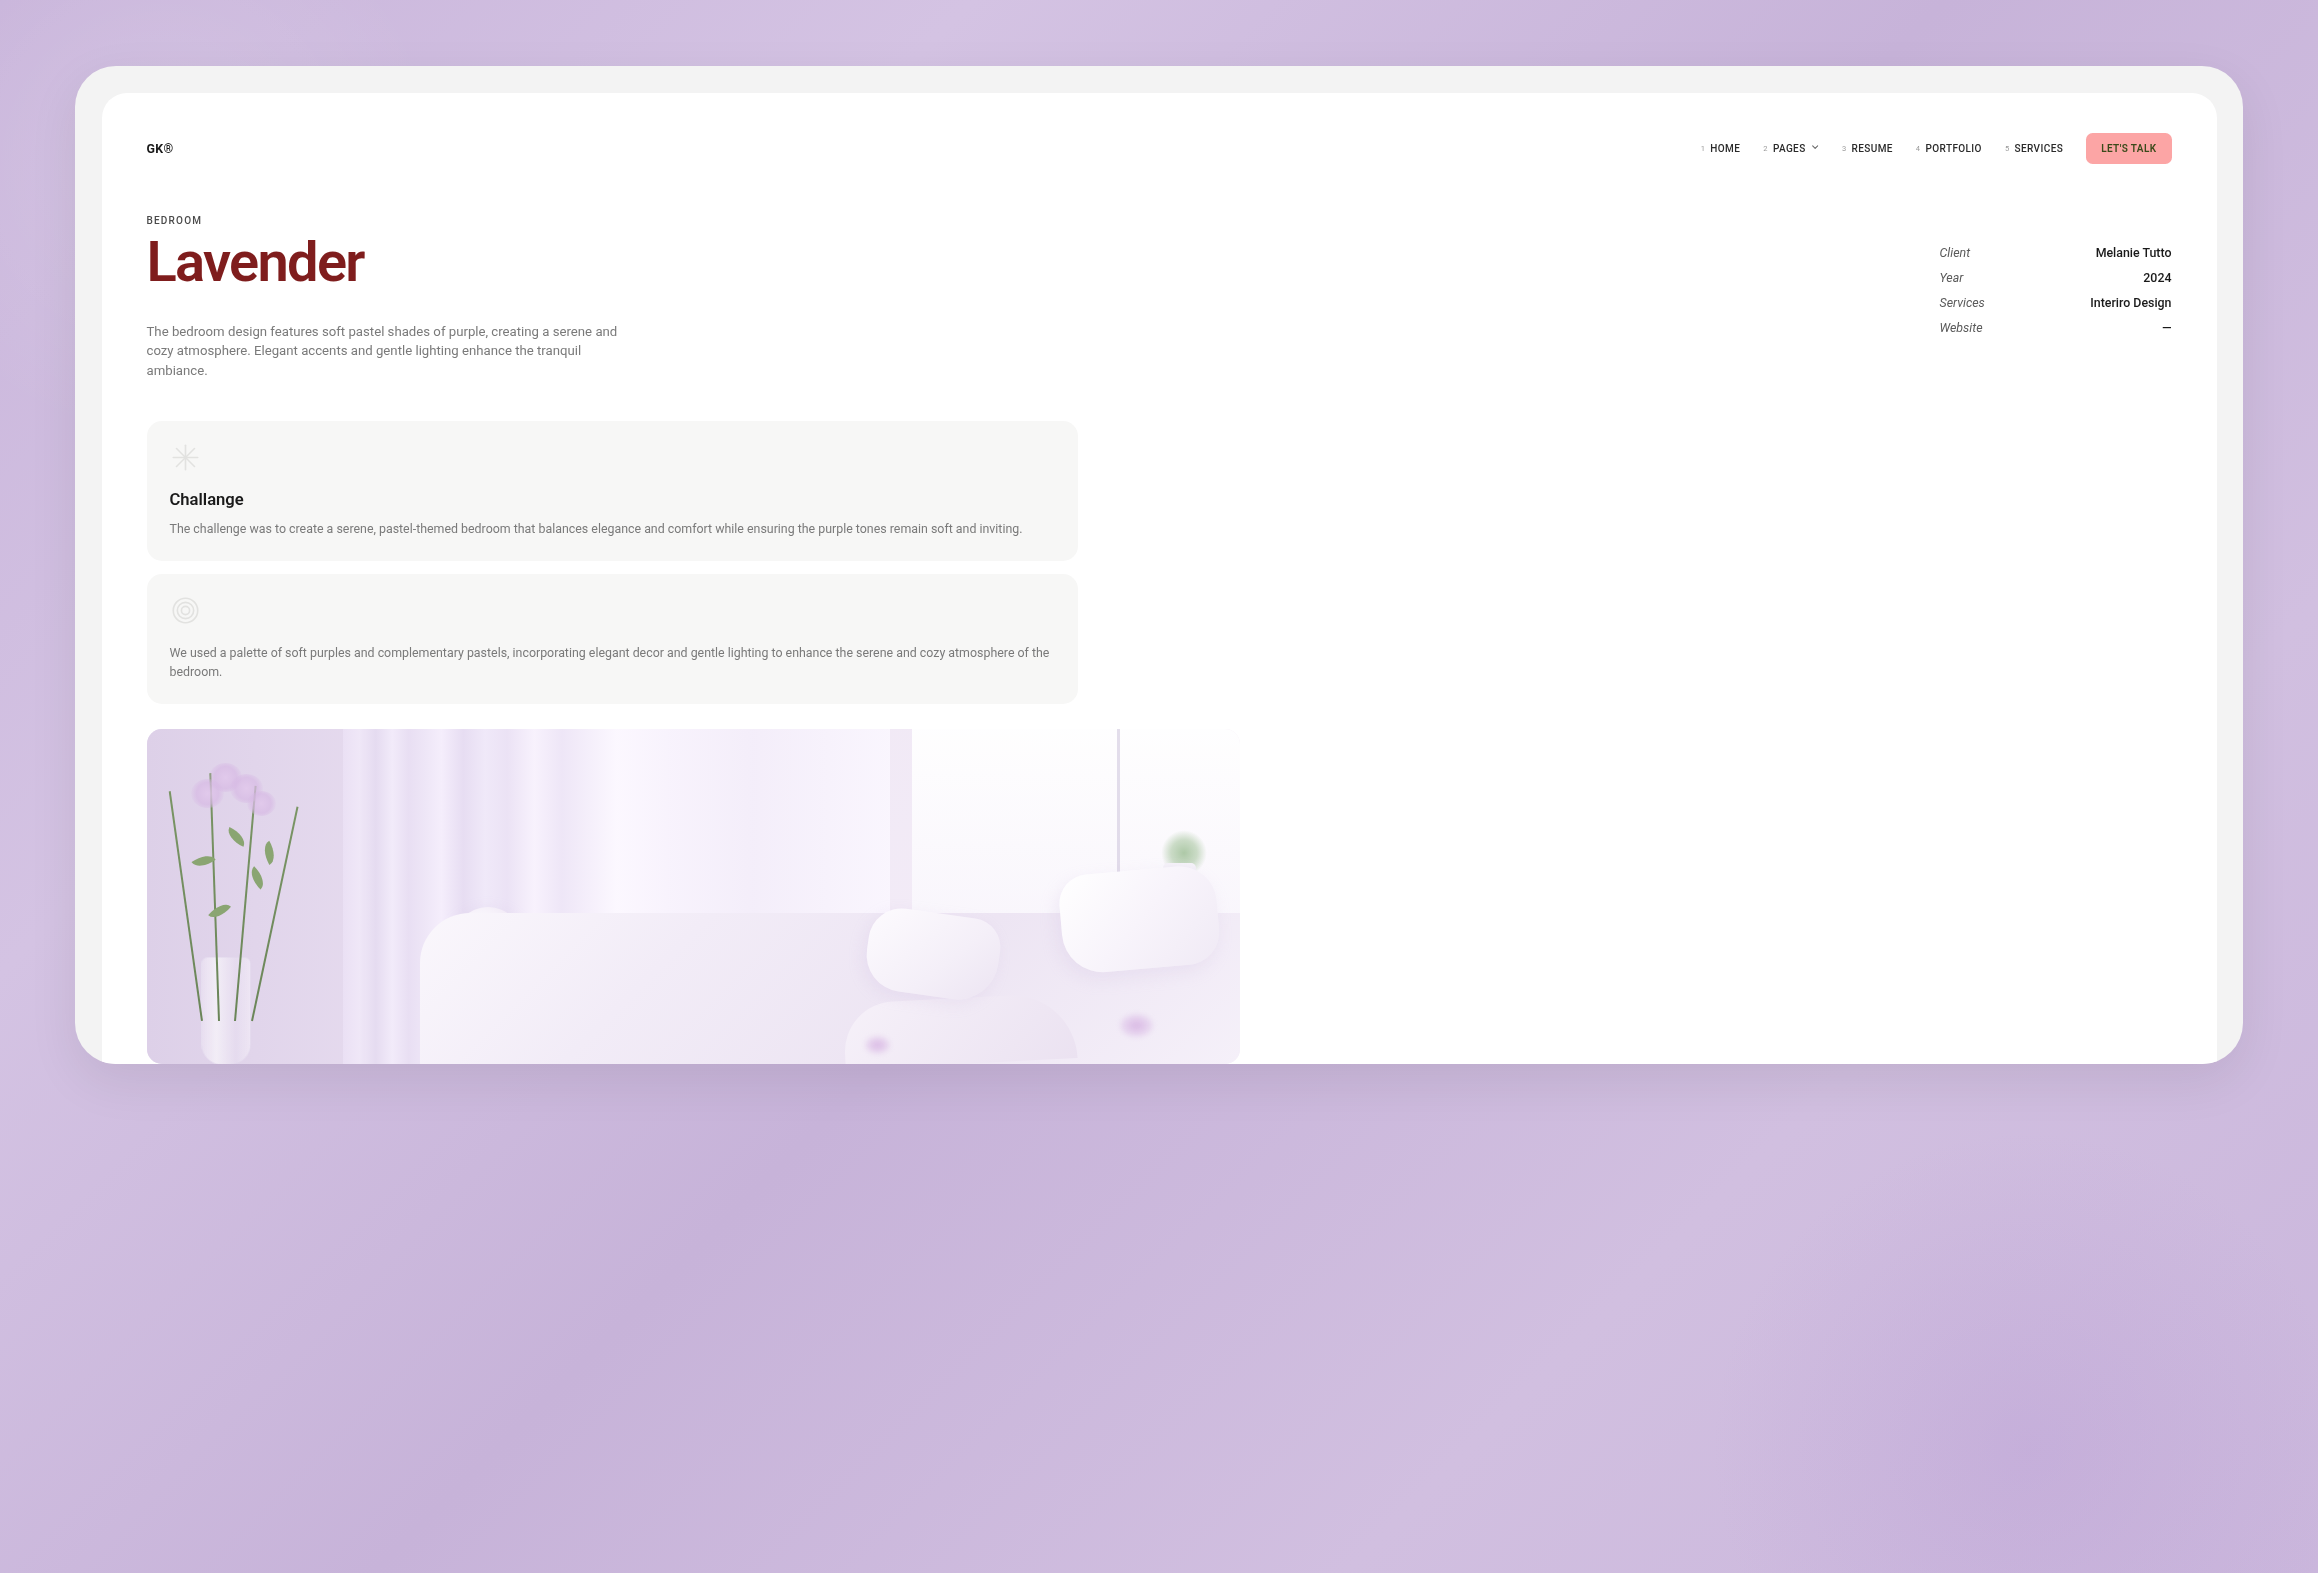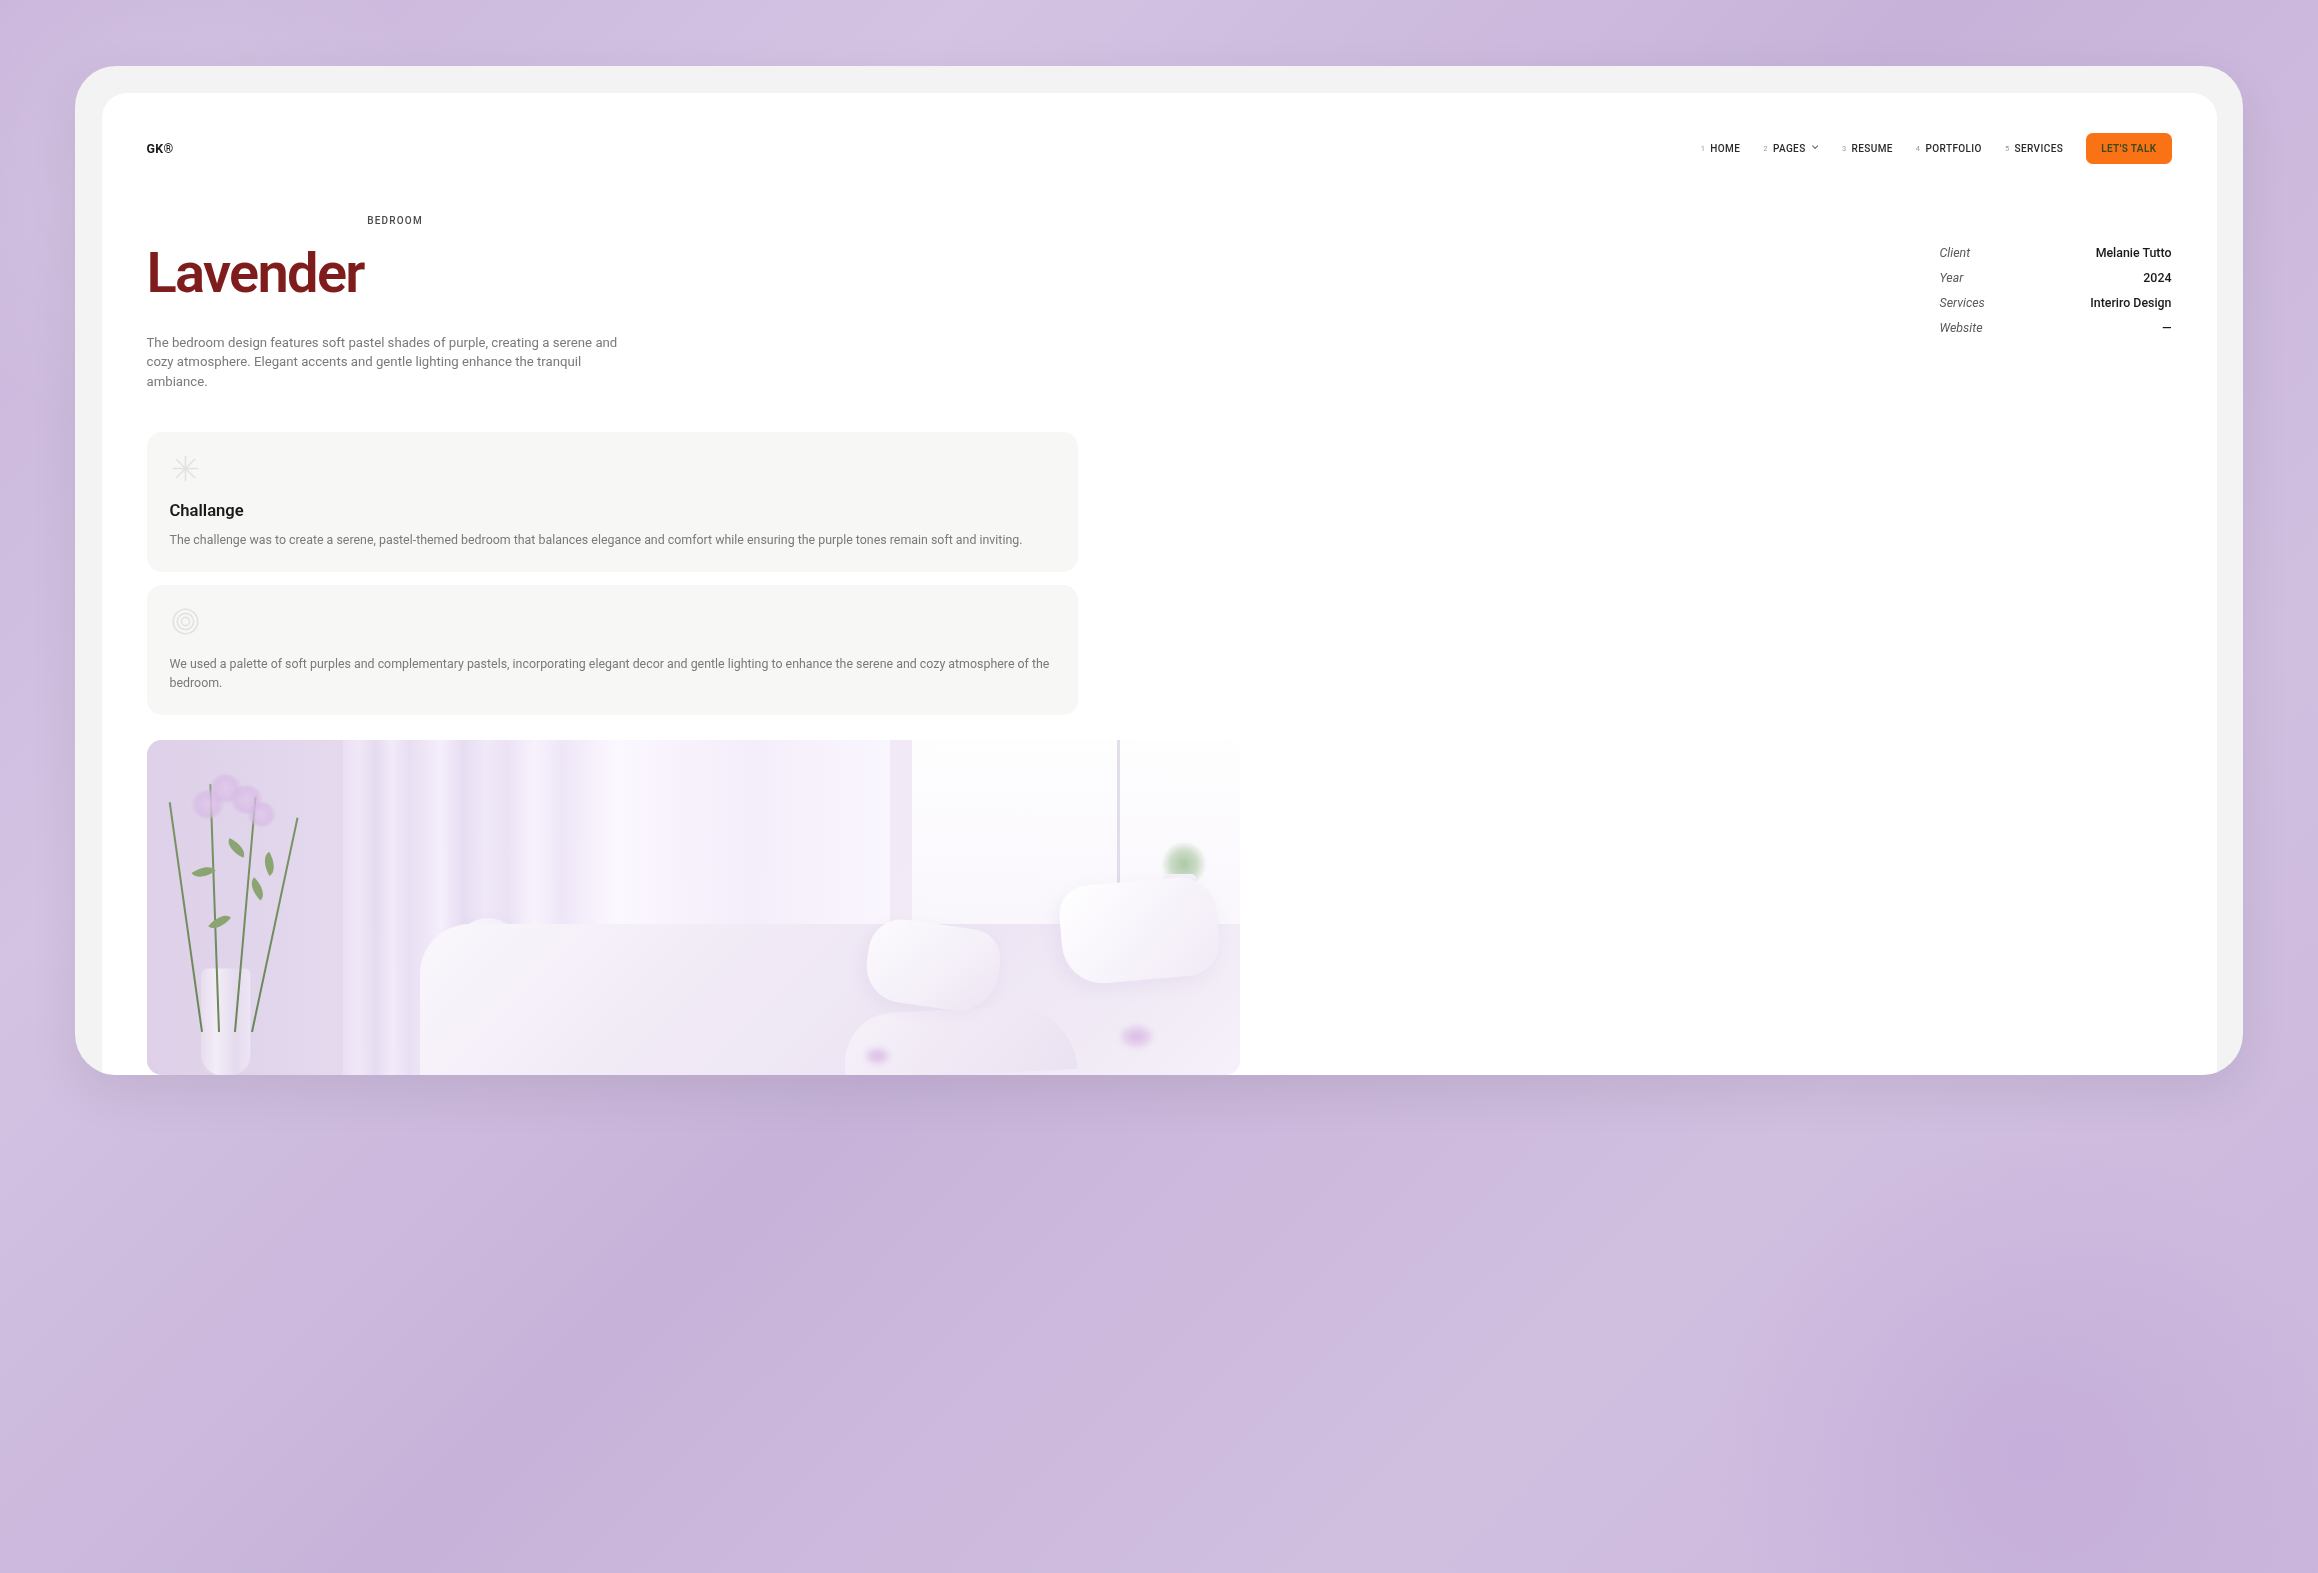--- a/index.html
+++ b/index.html
@@ -81,21 +81,21 @@
     font-size: 7.5px;
     color: #9a9a9a;
     font-weight: 400;
     margin-right: 1.7px;
   }
   .nav-chevron {
     display: inline-block;
     margin-left: 1.7px;
   }
   .cta-button {
-    background: #f97316;
+    background: #fca5a5;
     color: #3a4a1a;
     padding: 10px 15px;
     border-radius: 6.6px;
     font-size: 10px;
     font-weight: 600;
     letter-spacing: 0.4px;
     cursor: pointer;
   }
   .hero-section {
     display: flex;
@@ -105,22 +105,21 @@
   }
   .hero-left {
     flex: 1;
     max-width: 497px;
   }
   .category-label {
     font-size: 10px;
     letter-spacing: 1.2px;
     color: #4a4a4a;
     font-weight: 500;
-    margin-bottom: 19px;
-    text-align: center;
+    margin-bottom: 8px;
   }
   .page-title {
     font-size: 56px;
     font-weight: 600;
     color: #7f1d1d;
     letter-spacing: -1.7px;
     line-height: 1;
     margin-bottom: 32px;
   }
   .page-description {

